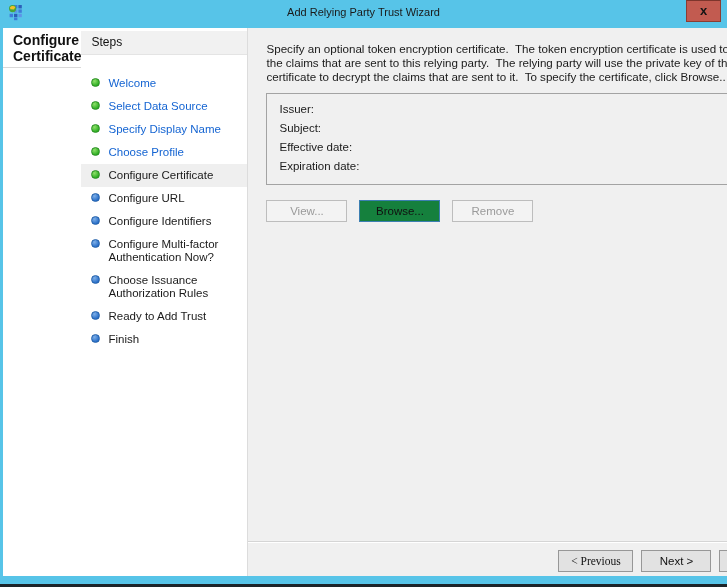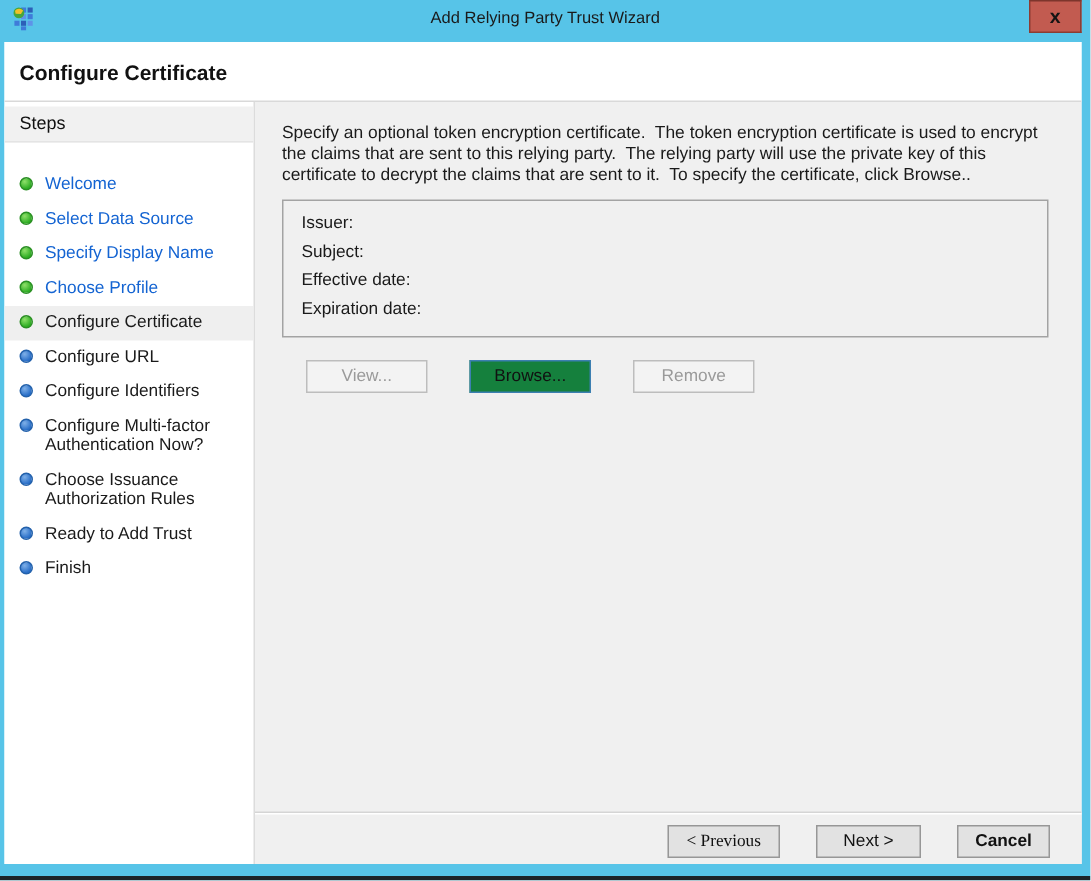--- a/index.html
+++ b/index.html
@@ -14,21 +14,21 @@
   .app-icon { position:absolute; left:8px; top:4px; width:17px; height:17px; }
   .window-title { position:absolute; left:0; right:0; top:0; height:25px; line-height:25px;
                   text-align:center; font-size:11px; color:#1a1a1a; }
   .close-button { position:absolute; top:0; right:6px; width:35px; height:22px;
                   background:#c25b50; border:1px solid #8b3d33; border-top-color:#7d352c;
                   color:#141414; font-weight:bold; font-size:13px; line-height:19px;
                   text-align:center; font-family:"Liberation Sans", sans-serif; cursor:pointer; }
 
   
   .dialog { position:absolute; left:3px; right:6px; top:28px; bottom:11px;
-            background:#ffffff; display:flex; flex-direction:column; }
+            background:#ffffff; display:flex; }
 
   .page-header { height:40px; flex:0 0 40px; background:#ffffff; border-bottom:1px solid #d9d9d9;
                  display:flex; align-items:center; padding-left:10px; }
   .page-title { font-size:14px; font-weight:bold; color:#111; }
 
   .content-row { flex:1; display:flex; min-height:0; }
 
   
   .sidebar { width:167px; flex:0 0 167px; background:#ffffff; border-right:1px solid #dcdcdc;
              overflow:hidden; }
@@ -47,21 +47,21 @@
   
   .right-panel { flex:1; background:#f0f0f0; display:flex; flex-direction:column; min-width:0; }
   .main-content { flex:1; padding:14px 20px 0 18px; overflow:hidden; }
   .instruction { white-space:pre-wrap; width:516px; font-size:11.6px; line-height:14px; color:#1a1a1a; }
 
   .cert-box { margin-top:9px; margin-right:2px; border:1px solid #a3a3a3; background:#f0f0f0;
               padding:6px 12px 8px; }
   .cert-row { line-height:19px; font-size:11.5px; color:#1a1a1a; }
 
   .btn-row { margin-top:15px; display:flex; gap:12px; }
-  .btn { width:81px; height:22px; font-size:11.5px; font-family:"Liberation Sans", sans-serif;margin-left:16px; }
+  .btn { width:81px; height:22px; font-size:11.5px; font-family:"Liberation Sans", sans-serif; }
   .btn[disabled] { background:#f3f3f3; border:1px solid #bdbdbd; color:#9a9a9a; }
   .btn.default-btn { background:#15803d; border:1px solid #3c7fb1; color:#111; cursor:pointer; }
 
   
   .footer { flex:0 0 35px; border-top:1px solid #d5d5d5; box-shadow:inset 0 1px 0 #ffffff;
             background:#f0f0f0; display:flex; justify-content:flex-end; align-items:flex-end;
             gap:8px; padding:0 21px 4px 0; }
   .footer .btn { background:#e2e2e2; border:1px solid #979797; color:#111; cursor:pointer; }
   .btn-previous { width:75px;font-family:Liberation Serif, serif; } .btn-next { width:70px; } .btn-cancel { width:62px;font-weight:bold; }
 </style>

